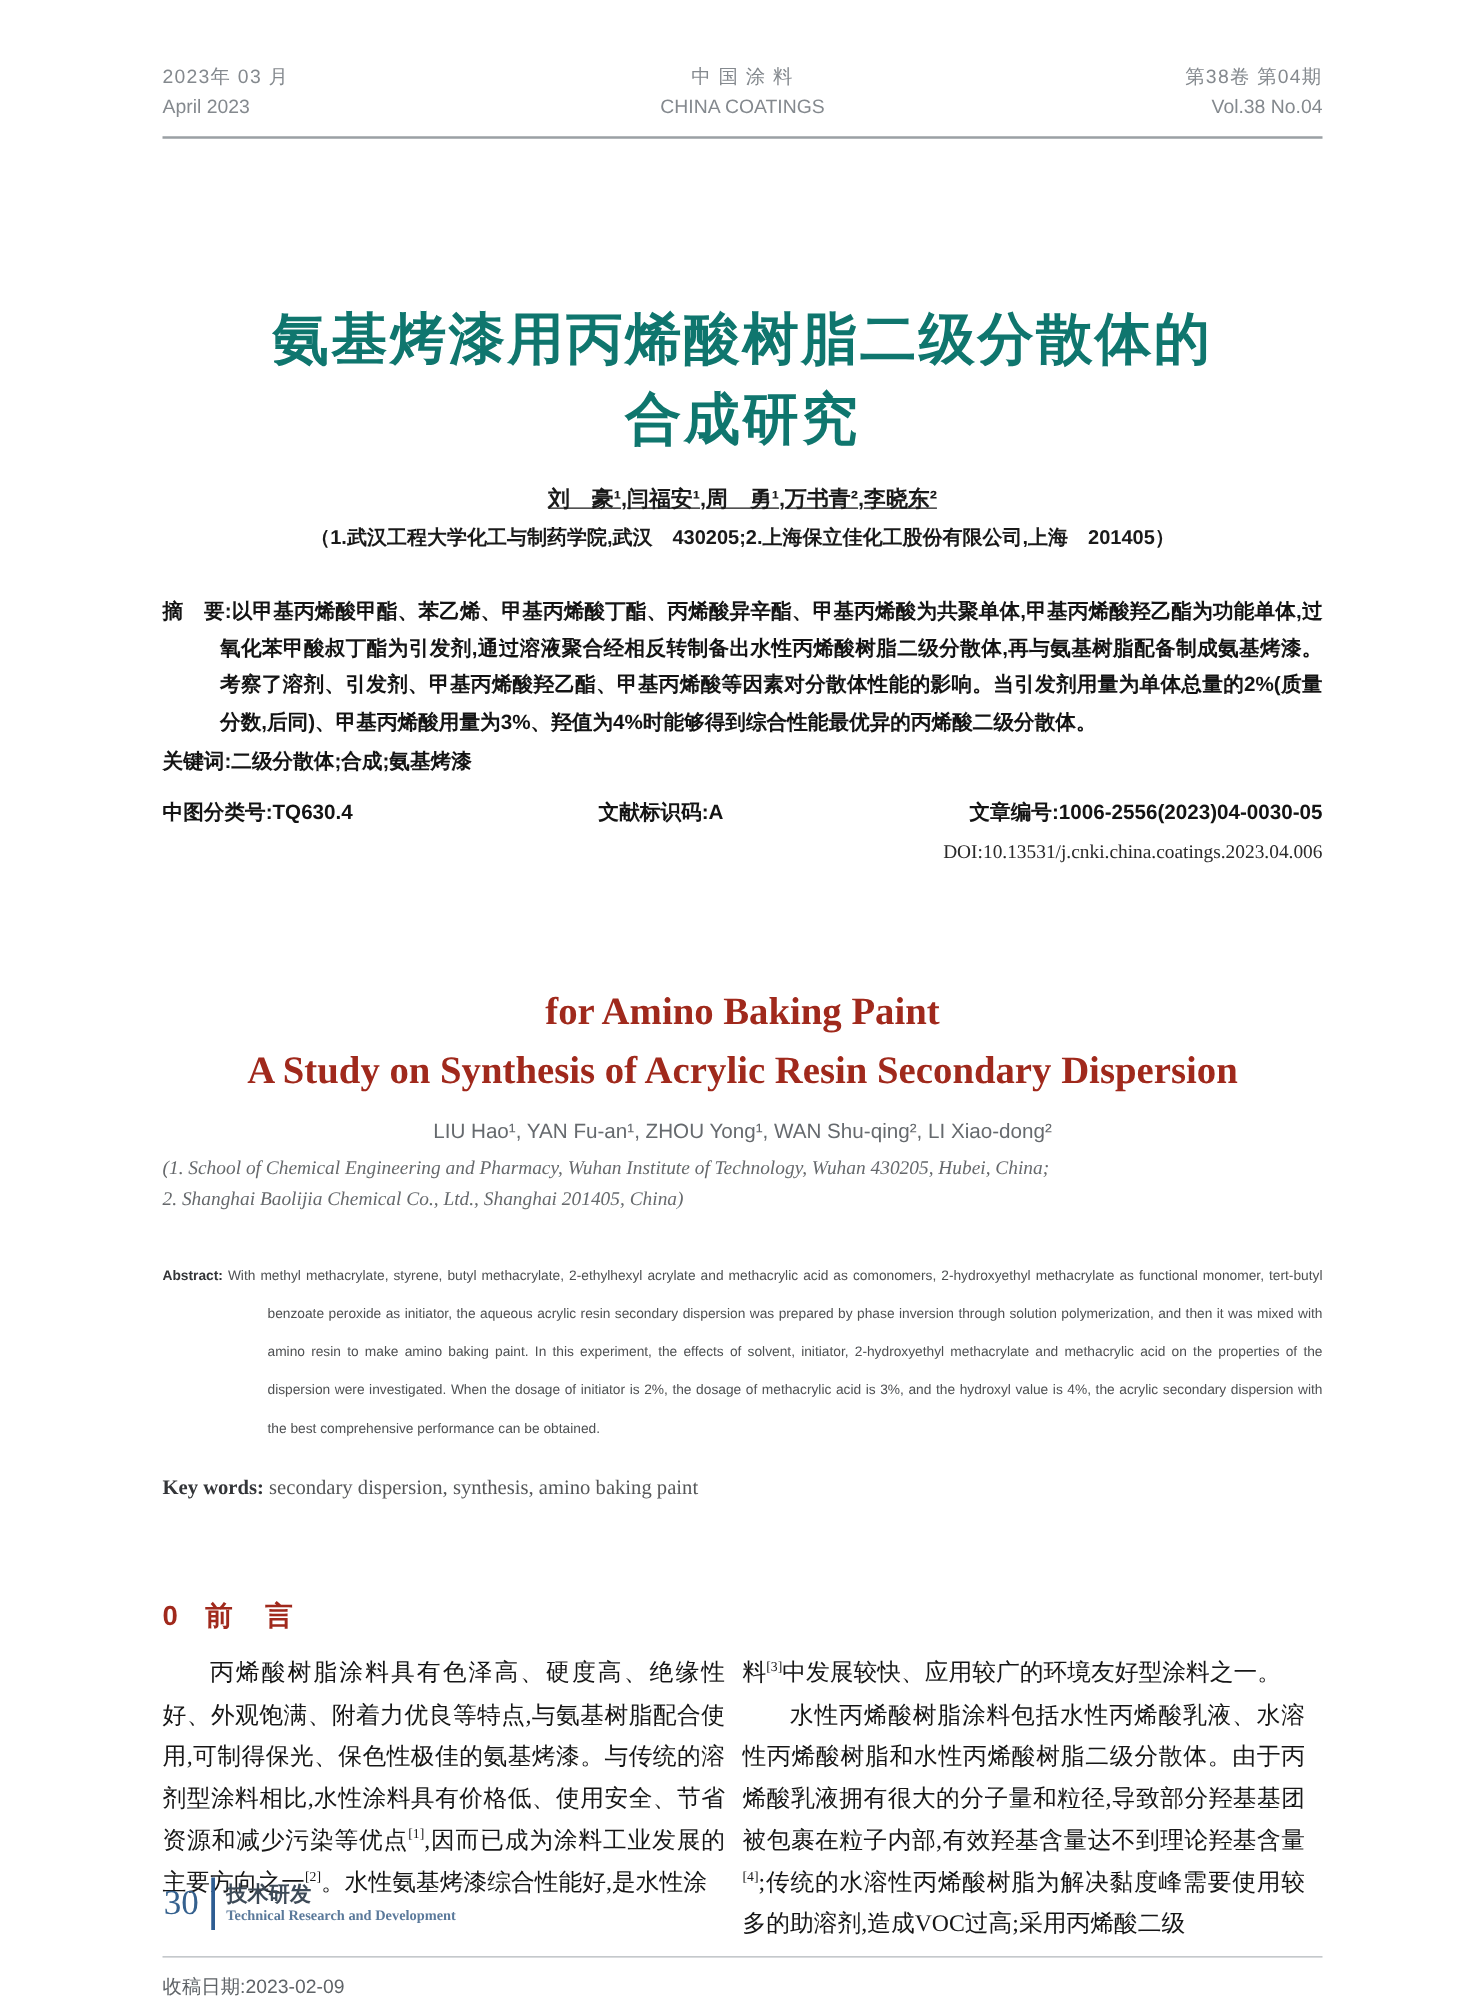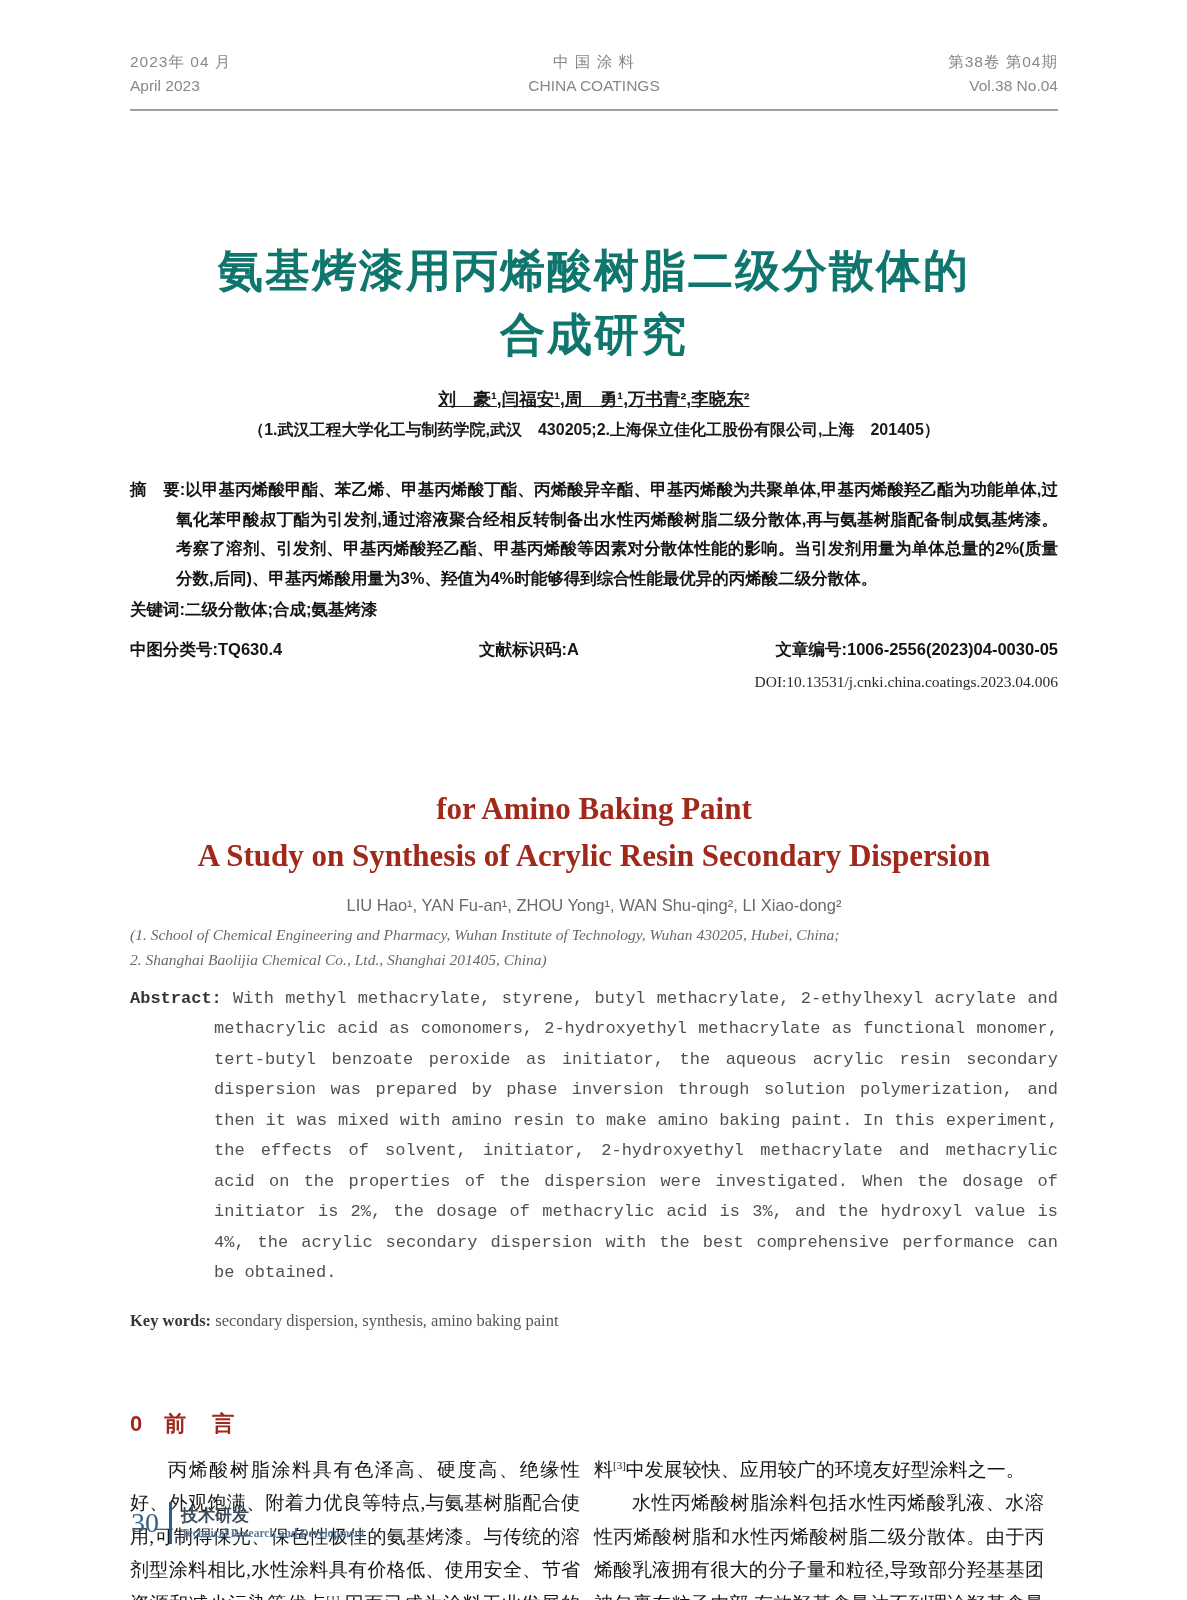--- a/index.html
+++ b/index.html
@@ -69,23 +69,23 @@
     font-size:16.5px; color:#666a6e;
   }
   .en-affil {
     margin-top:7px; 
     font-family:"Liberation Serif", serif; font-style:italic;
     font-size:15.5px; line-height:25px; color:#66696c;
   }
 
   
   .en-abstract {
-    margin-top:12px;
-    font-family:Liberation Mono, monospace;
-    font-size:17px; line-height:30.5px; text-align:justify;
+    margin-top:34px;
+    font-family:Liberation Sans, sans-serif;
+    font-size:11px; line-height:30.5px; text-align:justify;
     color:#4e5052;
     padding-left:84px; text-indent:-84px;
   }
   .en-abstract .lbl, .en-keywords .lbl {
     font-weight:bold; color:#333538; font-style:normal;
   }
   .en-keywords {
     margin-top:22px;
     font-family:"Liberation Serif", serif;
     font-size:16.5px; color:#555759;
@@ -129,21 +129,21 @@
     font-size:11.5px; color:#5b7a9b; line-height:15px;
   }
 </style>
 </head>
 <body>
 
 <div class="page">
 
   <div class="jheader">
     <div class="cell c-left">
-      <div class="cn">2023年 04 月</div>
+      <div class="cn">2023年 03 月</div>
       <div>April 2023</div>
     </div>
     <div class="cell c-center">
       <div class="cn">中 国 涂 料</div>
       <div>CHINA COATINGS</div>
     </div>
     <div class="cell c-right">
       <div class="cn">第38卷 第04期</div>
       <div>Vol.38  No.04</div>
     </div>

